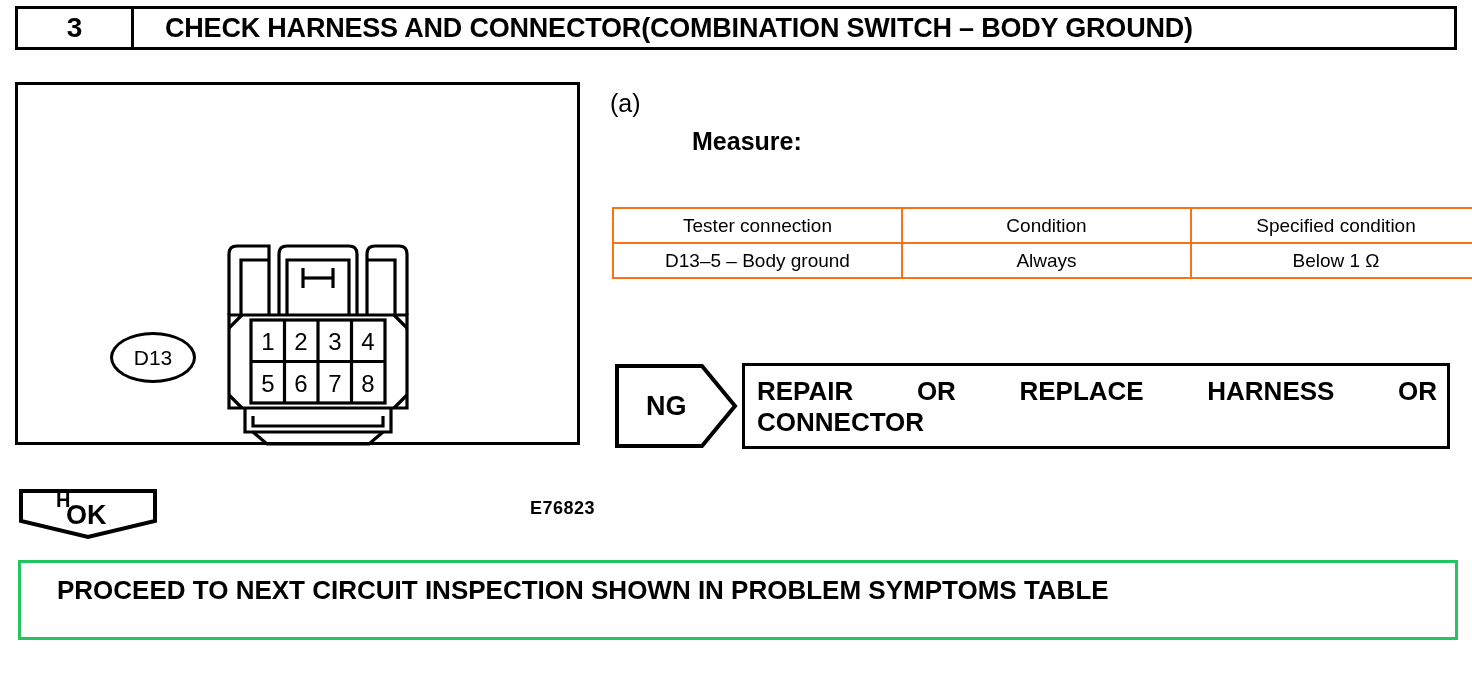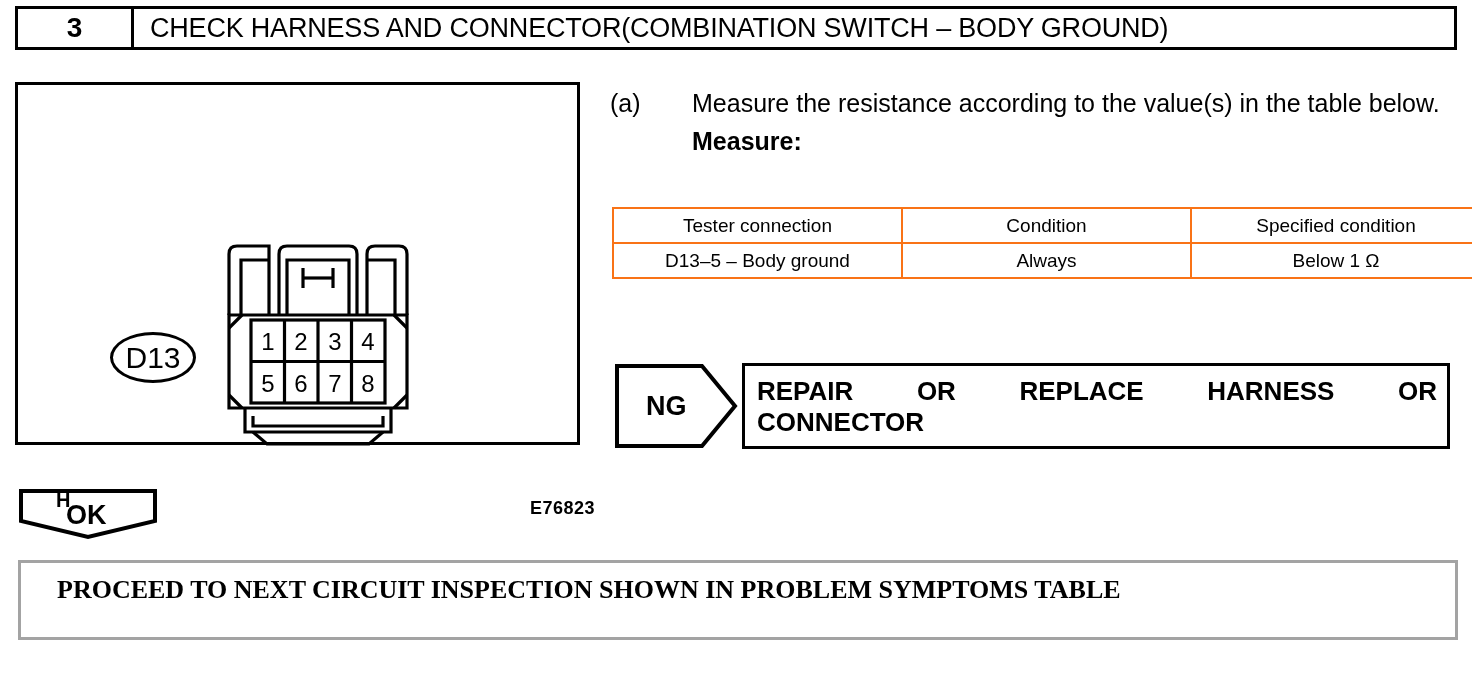--- a/index.html
+++ b/index.html
@@ -32,44 +32,44 @@
     display: flex;
     align-items: center;
     justify-content: center;
     font-size: 28px;
     font-weight: bold;
   }
   #step-title-cell {
     flex: 1;
     display: flex;
     align-items: center;
-    padding-left: 16px;
+    padding-left: 31px;
     font-size: 27px;
-    font-weight: normal;
+    font-weight: bold;
     letter-spacing: -0.2px;
     white-space: nowrap;
   }
 
   
   #figure-panel {
     left: 15px; top: 82px;
     width: 565px; height: 363px;
     border: 3px solid #000;
     box-sizing: border-box;
   }
   #figure-id-oval {
     position: absolute;
     left: 92px; top: 247px;
     width: 80px; height: 45px;
     border: 3px solid #000;
     border-radius: 50%;
     display: flex;
     align-items: center;
     justify-content: center;
-    font-size: 30px;
+    font-size: 21px;
     background: #fff;
   }
   #figure-letter {
     position: absolute;
     left: 38px; top: 404px;
     font-size: 20px;
     font-weight: bold;
   }
   #figure-code {
     position: absolute;
@@ -179,24 +179,23 @@
     position: absolute;
     left: 48px; top: 12px;
     font-size: 27px;
     font-weight: bold;
   }
 
   
   #proceed-box {
     left: 18px; top: 560px;
     width: 1440px; height: 80px;
-    border: 3px solid #a3a3a3;
+    border: 3px solid #22c55e;
     box-sizing: border-box;
     padding: 12px 0 0 36px;
-    font-family: Liberation Serif, serif;
   }
   #proceed-text {
     font-size: 26px;
     font-weight: bold;
     white-space: nowrap;
   }
 </style>
 </head>
 <body>
 
@@ -259,21 +258,20 @@
       <text x="78" y="152">6</text>
       <text x="112" y="152">7</text>
       <text x="145" y="152">8</text>
     </g>
   </svg>
 </div>
 
 <div class="abs" id="instruction-block">
   <div id="instruction-row">
     <div id="instruction-marker">(a)</div>
-    <div id="instruction-text">Measure the resistance according to the value(s) in the table below.</div>
   </div>
   <div id="standard-label">Measure:</div>
 </div>
 
 <table class="abs" id="spec-table">
   <tbody>
     <tr>
       <td class="col-a">Tester connection</td>
       <td class="col-b">Condition</td>
       <td class="col-c">Specified condition</td>

